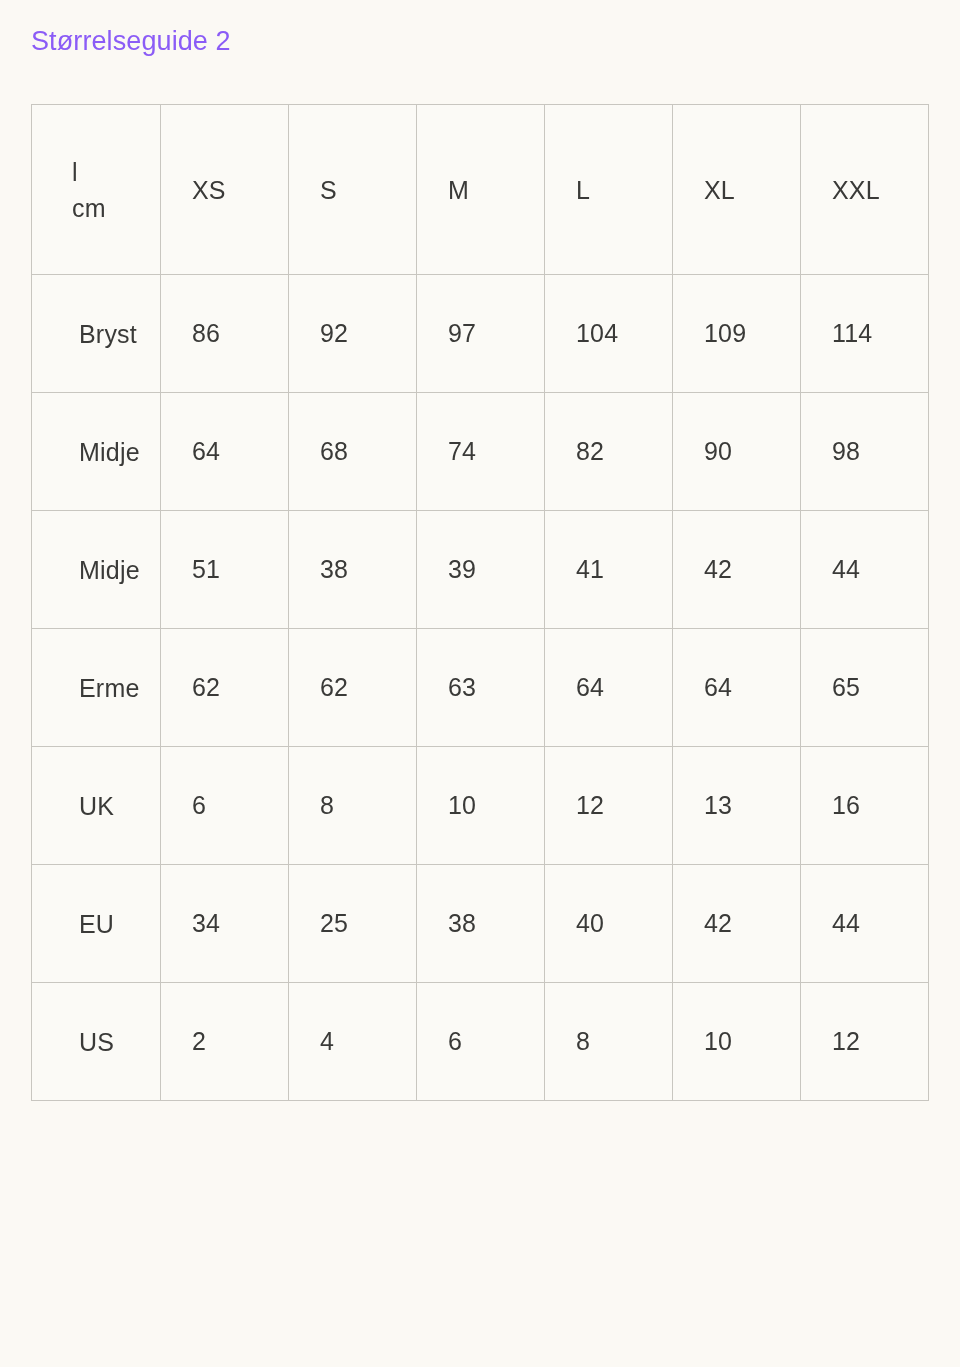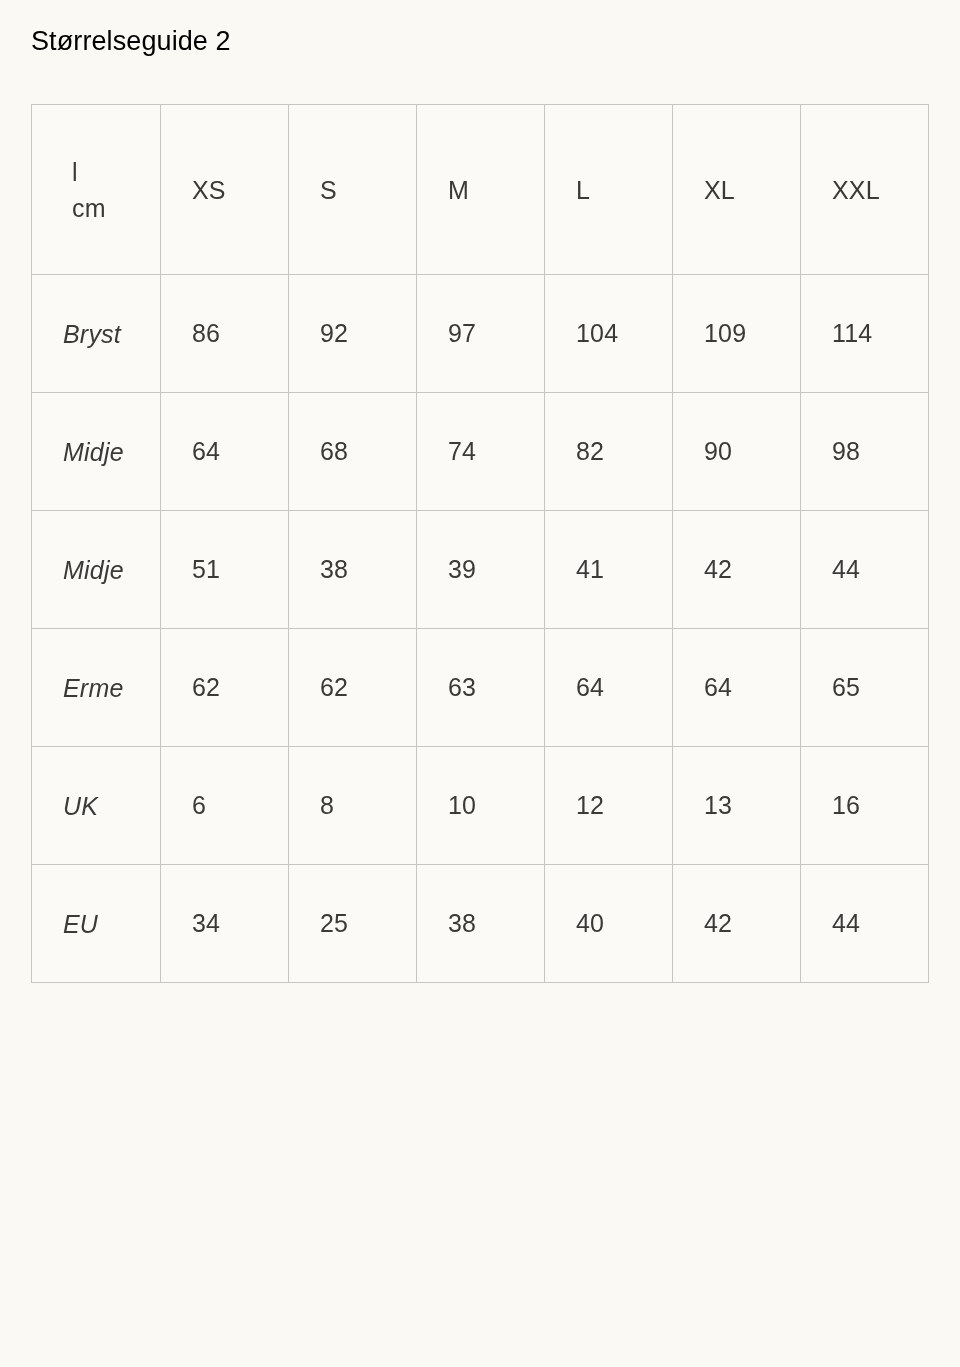--- a/index.html
+++ b/index.html
@@ -23,21 +23,21 @@
     overflow: hidden;
   }
 
   .page-title {
     position: absolute;
     left: 31px;
     top: 24px;
     font-size: 27px;
     font-weight: 300;
     letter-spacing: 0.1px;
-    color: #000000;
+    color: #8b5cf6;
     line-height: 34px;
     white-space: nowrap;
   }
 
   .size-table-wrap {
     position: absolute;
     left: 31px;
     top: 104px;
     width: 897px;
   }
@@ -84,26 +84,25 @@
   
   table.size-table tr.data-row td { height: 117px; }
   table.size-table tr.section-row td { height: 117px; }
 
   
   td.row-label {
     position: relative;
   }
   td.row-label .label-text {
     position: absolute;
-    left: 31px;
+    left: 47px;
     top: 50%;
     transform: translateY(-50%);
     white-space: nowrap;
     pointer-events: none;
-    font-style: italic;
   }
 
   td.value-cell { padding-left: 31px; margin-top: 40px; }
 </style>
 </head>
 <body>
 
 <div class="page">
 
   <div class="page-title">Størrelseguide 2</div>
@@ -200,17 +199,28 @@
               <span class="label-text">EU</span>
             </td>
           <td class="value-cell">34</td>
           <td class="value-cell">25</td>
           <td class="value-cell">38</td>
           <td class="value-cell">40</td>
           <td class="value-cell">42</td>
           <td class="value-cell">44</td>
         </tr>
 
+        <tr class="data-row">
+          <td class="row-label">
+              <span class="label-text">US</span>
+            </td>
+          <td class="value-cell">2</td>
+          <td class="value-cell">4</td>
+          <td class="value-cell">6</td>
+          <td class="value-cell">8</td>
+          <td class="value-cell">10</td>
+          <td class="value-cell">12</td>
+        </tr>
       </tbody>
     </table>
   </div>
 
 </div>
 
 </body></html>

